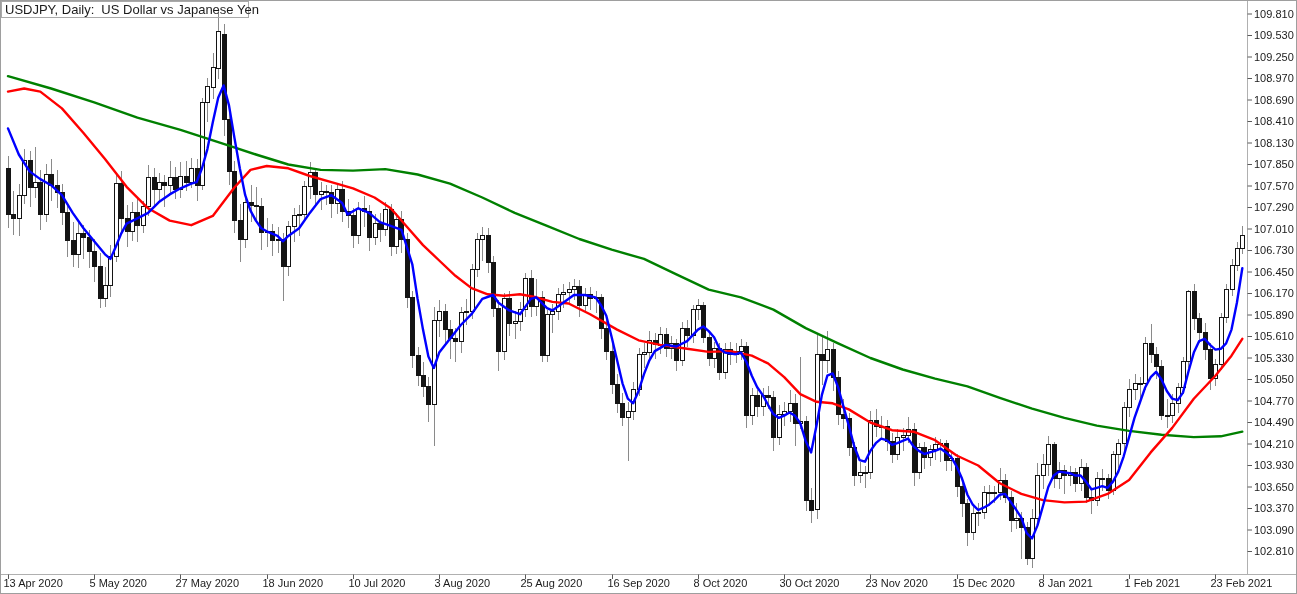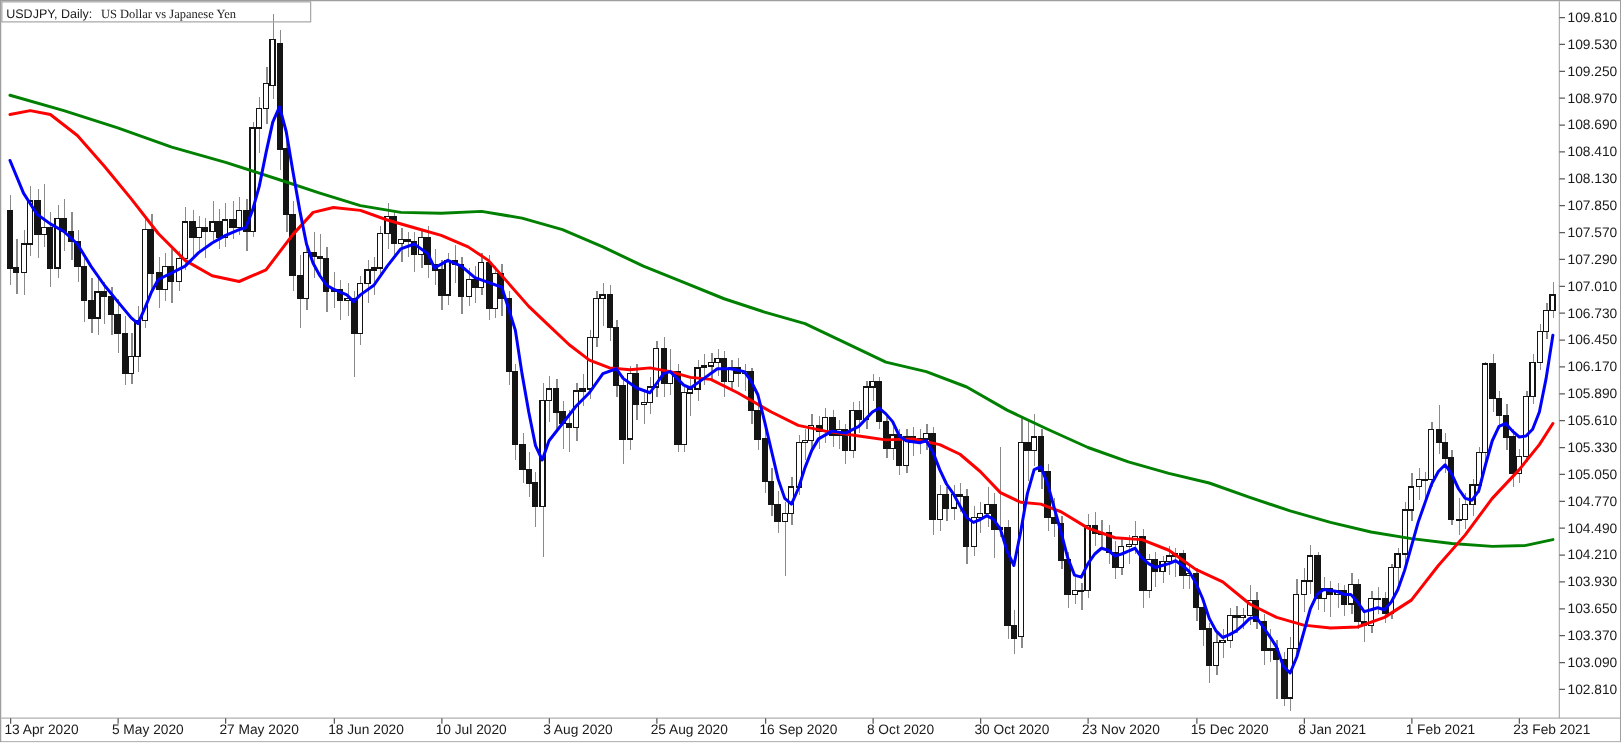--- a/index.html
+++ b/index.html
@@ -1,23 +1,23 @@
 <!DOCTYPE html>
 <html><head>
 <meta charset="utf-8">
 <style>
   html,body{margin:0;padding:0;background:#ffffff;}
   .screen{position:relative;width:1297px;height:594px;background:#ffffff;
           font-family:"Liberation Sans",sans-serif;overflow:hidden;}
   .chart-svg{position:absolute;left:0;top:0;}
   .chart-title{position:absolute;left:1px;top:1px;width:243px;height:15px;
-               border:1px solid #a9a9a9;display:flex;align-items:flex-end;
-               font-size:10px;color:#1b1b1b;padding-left:3px;background:transparent;
+               border:1px solid #a9a9a9;display:flex;align-items:center;
+               font-size:13px;color:#1b1b1b;padding-left:3px;background:transparent;
                white-space:nowrap;z-index:2;}
-  .chart-title .desc{margin-left:7px;font-family:Liberation Serif, serif;}
+  .chart-title .desc{margin-left:7px;}
   text{font-family:"Liberation Sans",sans-serif;}
 </style>
 </head>
 <body>
 
 <div class="screen">
   <svg class="chart-svg" id="chart" width="1297" height="594" viewBox="0 0 1297 594">
       <g shape-rendering="crispEdges">
         <g>
           <line x1="8.5" y1="156.1" x2="8.5" y2="228.2" stroke="#8a8a8a" stroke-width="1"></line>

